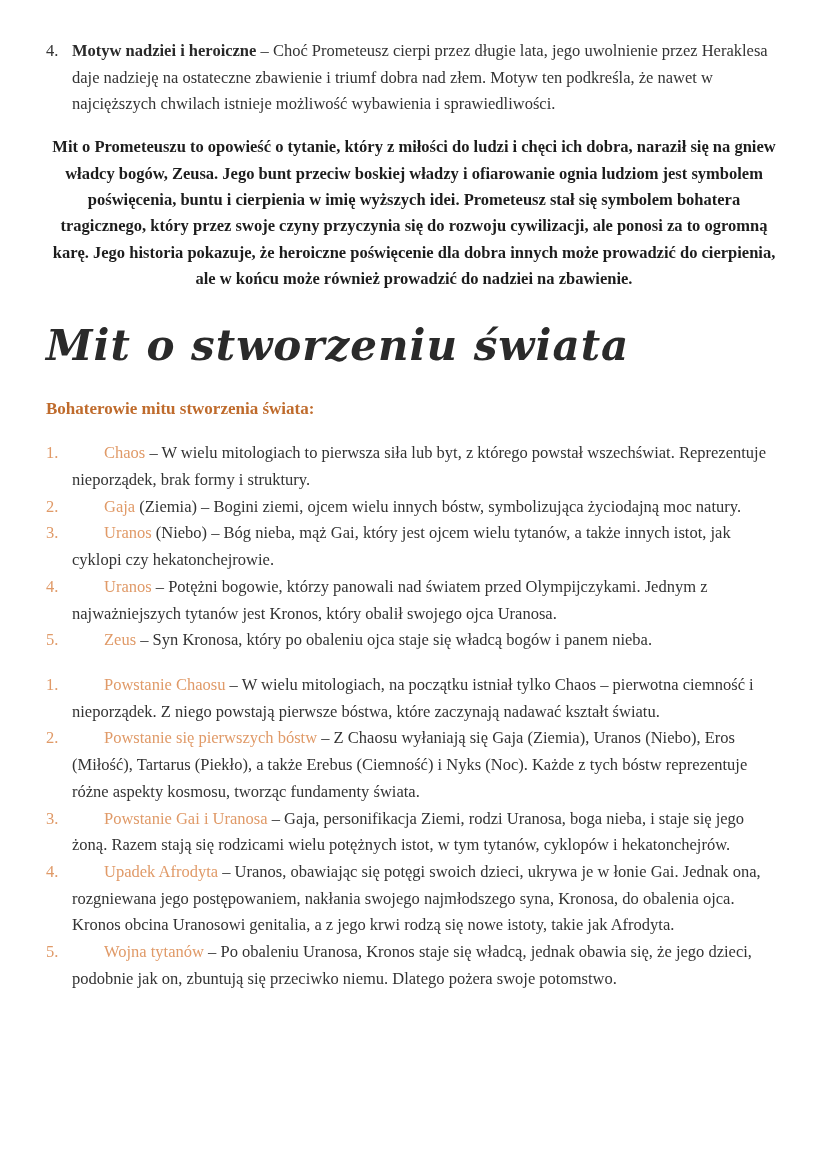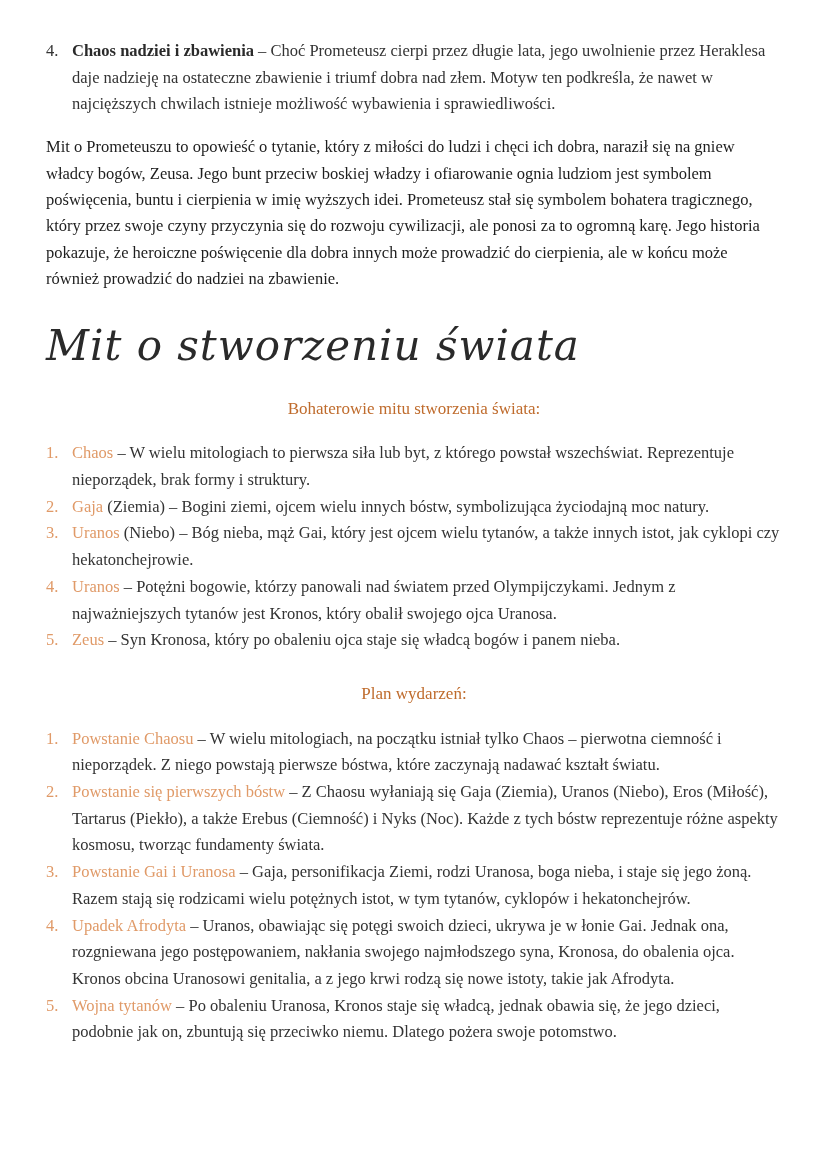--- a/index.html
+++ b/index.html
@@ -20,55 +20,55 @@
     align-items: flex-start;
   }
   .li .num {
     flex: 0 0 26px;
     width: 26px;
   }
   .li .li-text { flex: 1; }
   .top-item .num { color: #333333; }
   .top-item .kw { font-weight: bold; color: #2a2a2a; }
   .accent-num { color: #e09a68; }
-  .kw-accent { color: #e09a68; }
+  .kw-accent { color: #e09a68; margin-left: 32px; }
   .summary {
     margin-top: 16px;
-    font-weight: normal;
+    font-weight: bold;
     color: #1d1d1d;
     line-height: 1.6;
+    text-align: center;
   }
   .script-heading {
     margin-top: 30px;
     font-family: "DejaVu Serif", serif;
     font-style: italic;
-    font-weight: normal;
+    font-weight: bold;
     font-size: 42px;
     line-height: 1.1;
     color: #2a2a2a;
     letter-spacing: 1px;
   }
   .section-heading {
     margin-top: 26px;
     color: #bf6b2c;
     font-size: 17px;
-    font-weight: normal;
-    text-align: center;
+    font-weight: bold;
   }
   .section-list { margin-top: 18px; }
 </style>
 </head>
 <body>
 
 <div class="page">
 
   <div class="list">
     <div class="li top-item">
       <span class="num">4.</span>
-      <div class="li-text"><span class="kw">Chaos nadziei i zbawienia</span><span> – Choć Prometeusz cierpi przez długie lata, jego uwolnienie przez Heraklesa daje nadzieję na ostateczne zbawienie i triumf dobra nad złem. Motyw ten podkreśla, że nawet w najcięższych chwilach istnieje możliwość wybawienia i sprawiedliwości.</span></div>
+      <div class="li-text"><span class="kw">Motyw nadziei i heroiczne</span><span> – Choć Prometeusz cierpi przez długie lata, jego uwolnienie przez Heraklesa daje nadzieję na ostateczne zbawienie i triumf dobra nad złem. Motyw ten podkreśla, że nawet w najcięższych chwilach istnieje możliwość wybawienia i sprawiedliwości.</span></div>
     </div>
   </div>
 
   <p class="summary">Mit o Prometeuszu to opowieść o tytanie, który z miłości do ludzi i chęci ich dobra, naraził się na gniew władcy bogów, Zeusa. Jego bunt przeciw boskiej władzy i ofiarowanie ognia ludziom jest symbolem poświęcenia, buntu i cierpienia w imię wyższych idei. Prometeusz stał się symbolem bohatera tragicznego, który przez swoje czyny przyczynia się do rozwoju cywilizacji, ale ponosi za to ogromną karę. Jego historia pokazuje, że heroiczne poświęcenie dla dobra innych może prowadzić do cierpienia, ale w końcu może również prowadzić do nadziei na zbawienie.</p>
 
   <h1 class="script-heading">Mit o stworzeniu świata</h1>
 
   <h2 class="section-heading">Bohaterowie mitu stworzenia świata:</h2>
   <div class="list section-list">
     <div class="li">
@@ -86,21 +86,20 @@
     <div class="li">
       <span class="num accent-num">4.</span>
       <div class="li-text"><span class="kw-accent">Uranos</span><span> – Potężni bogowie, którzy panowali nad światem przed Olympijczykami. Jednym z najważniejszych tytanów jest Kronos, który obalił swojego ojca Uranosa.</span></div>
     </div>
     <div class="li">
       <span class="num accent-num">5.</span>
       <div class="li-text"><span class="kw-accent">Zeus</span><span> – Syn Kronosa, który po obaleniu ojca staje się władcą bogów i panem nieba.</span></div>
     </div>
   </div>
 
-  <h2 class="section-heading">Plan wydarzeń:</h2>
   <div class="list section-list">
     <div class="li">
       <span class="num accent-num">1.</span>
       <div class="li-text"><span class="kw-accent">Powstanie Chaosu</span><span> – W wielu mitologiach, na początku istniał tylko Chaos – pierwotna ciemność i nieporządek. Z niego powstają pierwsze bóstwa, które zaczynają nadawać kształt światu.</span></div>
     </div>
     <div class="li">
       <span class="num accent-num">2.</span>
       <div class="li-text"><span class="kw-accent">Powstanie się pierwszych bóstw</span><span> – Z Chaosu wyłaniają się Gaja (Ziemia), Uranos (Niebo), Eros (Miłość), Tartarus (Piekło), a także Erebus (Ciemność) i Nyks (Noc). Każde z tych bóstw reprezentuje różne aspekty kosmosu, tworząc fundamenty świata.</span></div>
     </div>
     <div class="li">

